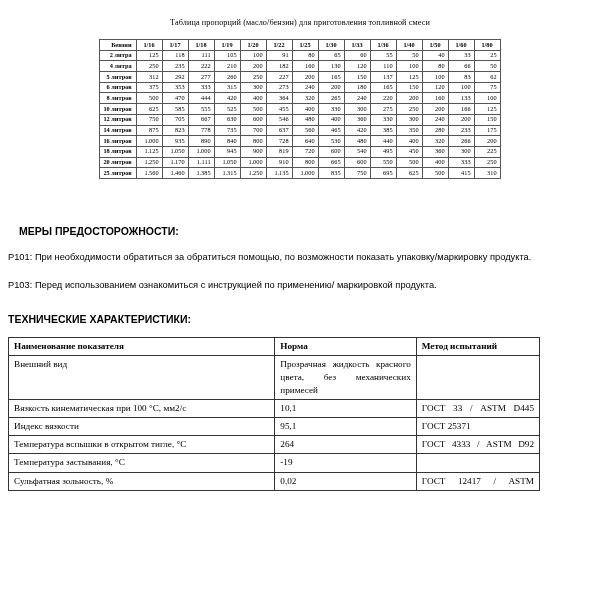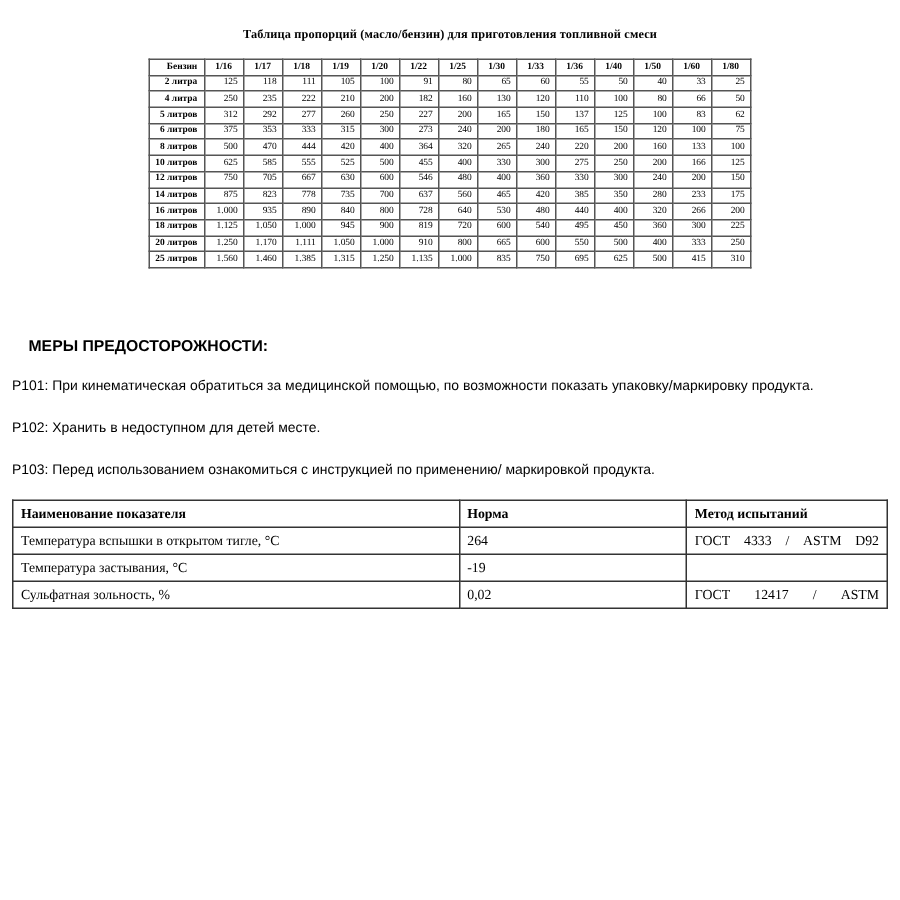--- a/index.html
+++ b/index.html
@@ -19,21 +19,21 @@
     width: 600px;
     height: 600px;
     position: relative;
     box-sizing: border-box;
     padding: 0 8px;
   }
 
   
   .doc-title {
     font-family: "Liberation Serif", serif;
-    font-weight: bold;
+    font-weight: normal;
     font-size: 8.2px;
     text-align: center;
     margin: 18px 0 0 0;
     letter-spacing: 0.1px;
   }
 
   
   .prop-table-wrap {
     margin-top: 12px;
     display: flex;
@@ -80,21 +80,21 @@
     font-family: "Liberation Sans", sans-serif;
     font-size: 9.3px;
     line-height: 1.62;
     margin: 13px 0 0 0;
     max-width: 566px;
   }
 
   
   table.tech {
     border-collapse: collapse;
-    width: 584px;
+    width: 532px;
     margin-top: 12px;
     font-family: "Liberation Serif", serif;
     font-size: 9.2px;
   }
   table.tech th, table.tech td {
     border: 0.9px solid #333;
     padding: 2px 5px;
     vertical-align: top;
     line-height: 1.42;
   }
@@ -342,37 +342,52 @@
             <td class="num">500</td>
             <td class="num">415</td>
             <td class="num">310</td>
           </tr>
         </tbody>
     </table>
   </div>
 
   <h2 class="section-heading" id="precautions-heading">МЕРЫ ПРЕДОСТОРОЖНОСТИ:</h2>
 
-  <p class="para">P101: При кинематическая обратиться за медицинской помощью, по возможности показать упаковку/маркировку продукта.</p>
-
-  <p class="para">P102: Хранить в недоступном для детей месте.</p>
+  <p class="para">P101: При необходимости обратиться за обратиться помощью, по возможности показать упаковку/маркировку продукта.</p>
+
 
   <p class="para">P103: Перед использованием ознакомиться с инструкцией по применению/ маркировкой продукта.</p>
 
+  <h2 class="section-heading" id="tech-heading">ТЕХНИЧЕСКИЕ ХАРАКТЕРИСТИКИ:</h2>
 
   <table class="tech">
     <thead>
       <tr id="tech-head">
           <th class="c-name">Наименование показателя</th>
           <th class="c-norm">Норма</th>
           <th class="c-meth">Метод испытаний</th>
         </tr>
     </thead>
     <tbody id="tech-body">
         <tr>
+          <td class="c-name">Внешний вид</td>
+          <td class="c-norm justify">Прозрачная жидкость красного цвета, без механических примесей</td>
+          <td class="c-meth"></td>
+        </tr>
+        <tr>
+          <td class="c-name">Вязкость кинематическая при 100 °С, мм2/с</td>
+          <td class="c-norm">10,1</td>
+          <td class="c-meth justify">ГОСТ 33 / ASTM D445</td>
+        </tr>
+        <tr>
+          <td class="c-name">Индекс вязкости</td>
+          <td class="c-norm">95,1</td>
+          <td class="c-meth">ГОСТ 25371</td>
+        </tr>
+        <tr>
           <td class="c-name">Температура вспышки в открытом тигле, °С</td>
           <td class="c-norm">264</td>
           <td class="c-meth justify">ГОСТ 4333 / ASTM D92</td>
         </tr>
         <tr>
           <td class="c-name">Температура застывания, °С</td>
           <td class="c-norm">-19</td>
           <td class="c-meth"></td>
         </tr>
         <tr>

